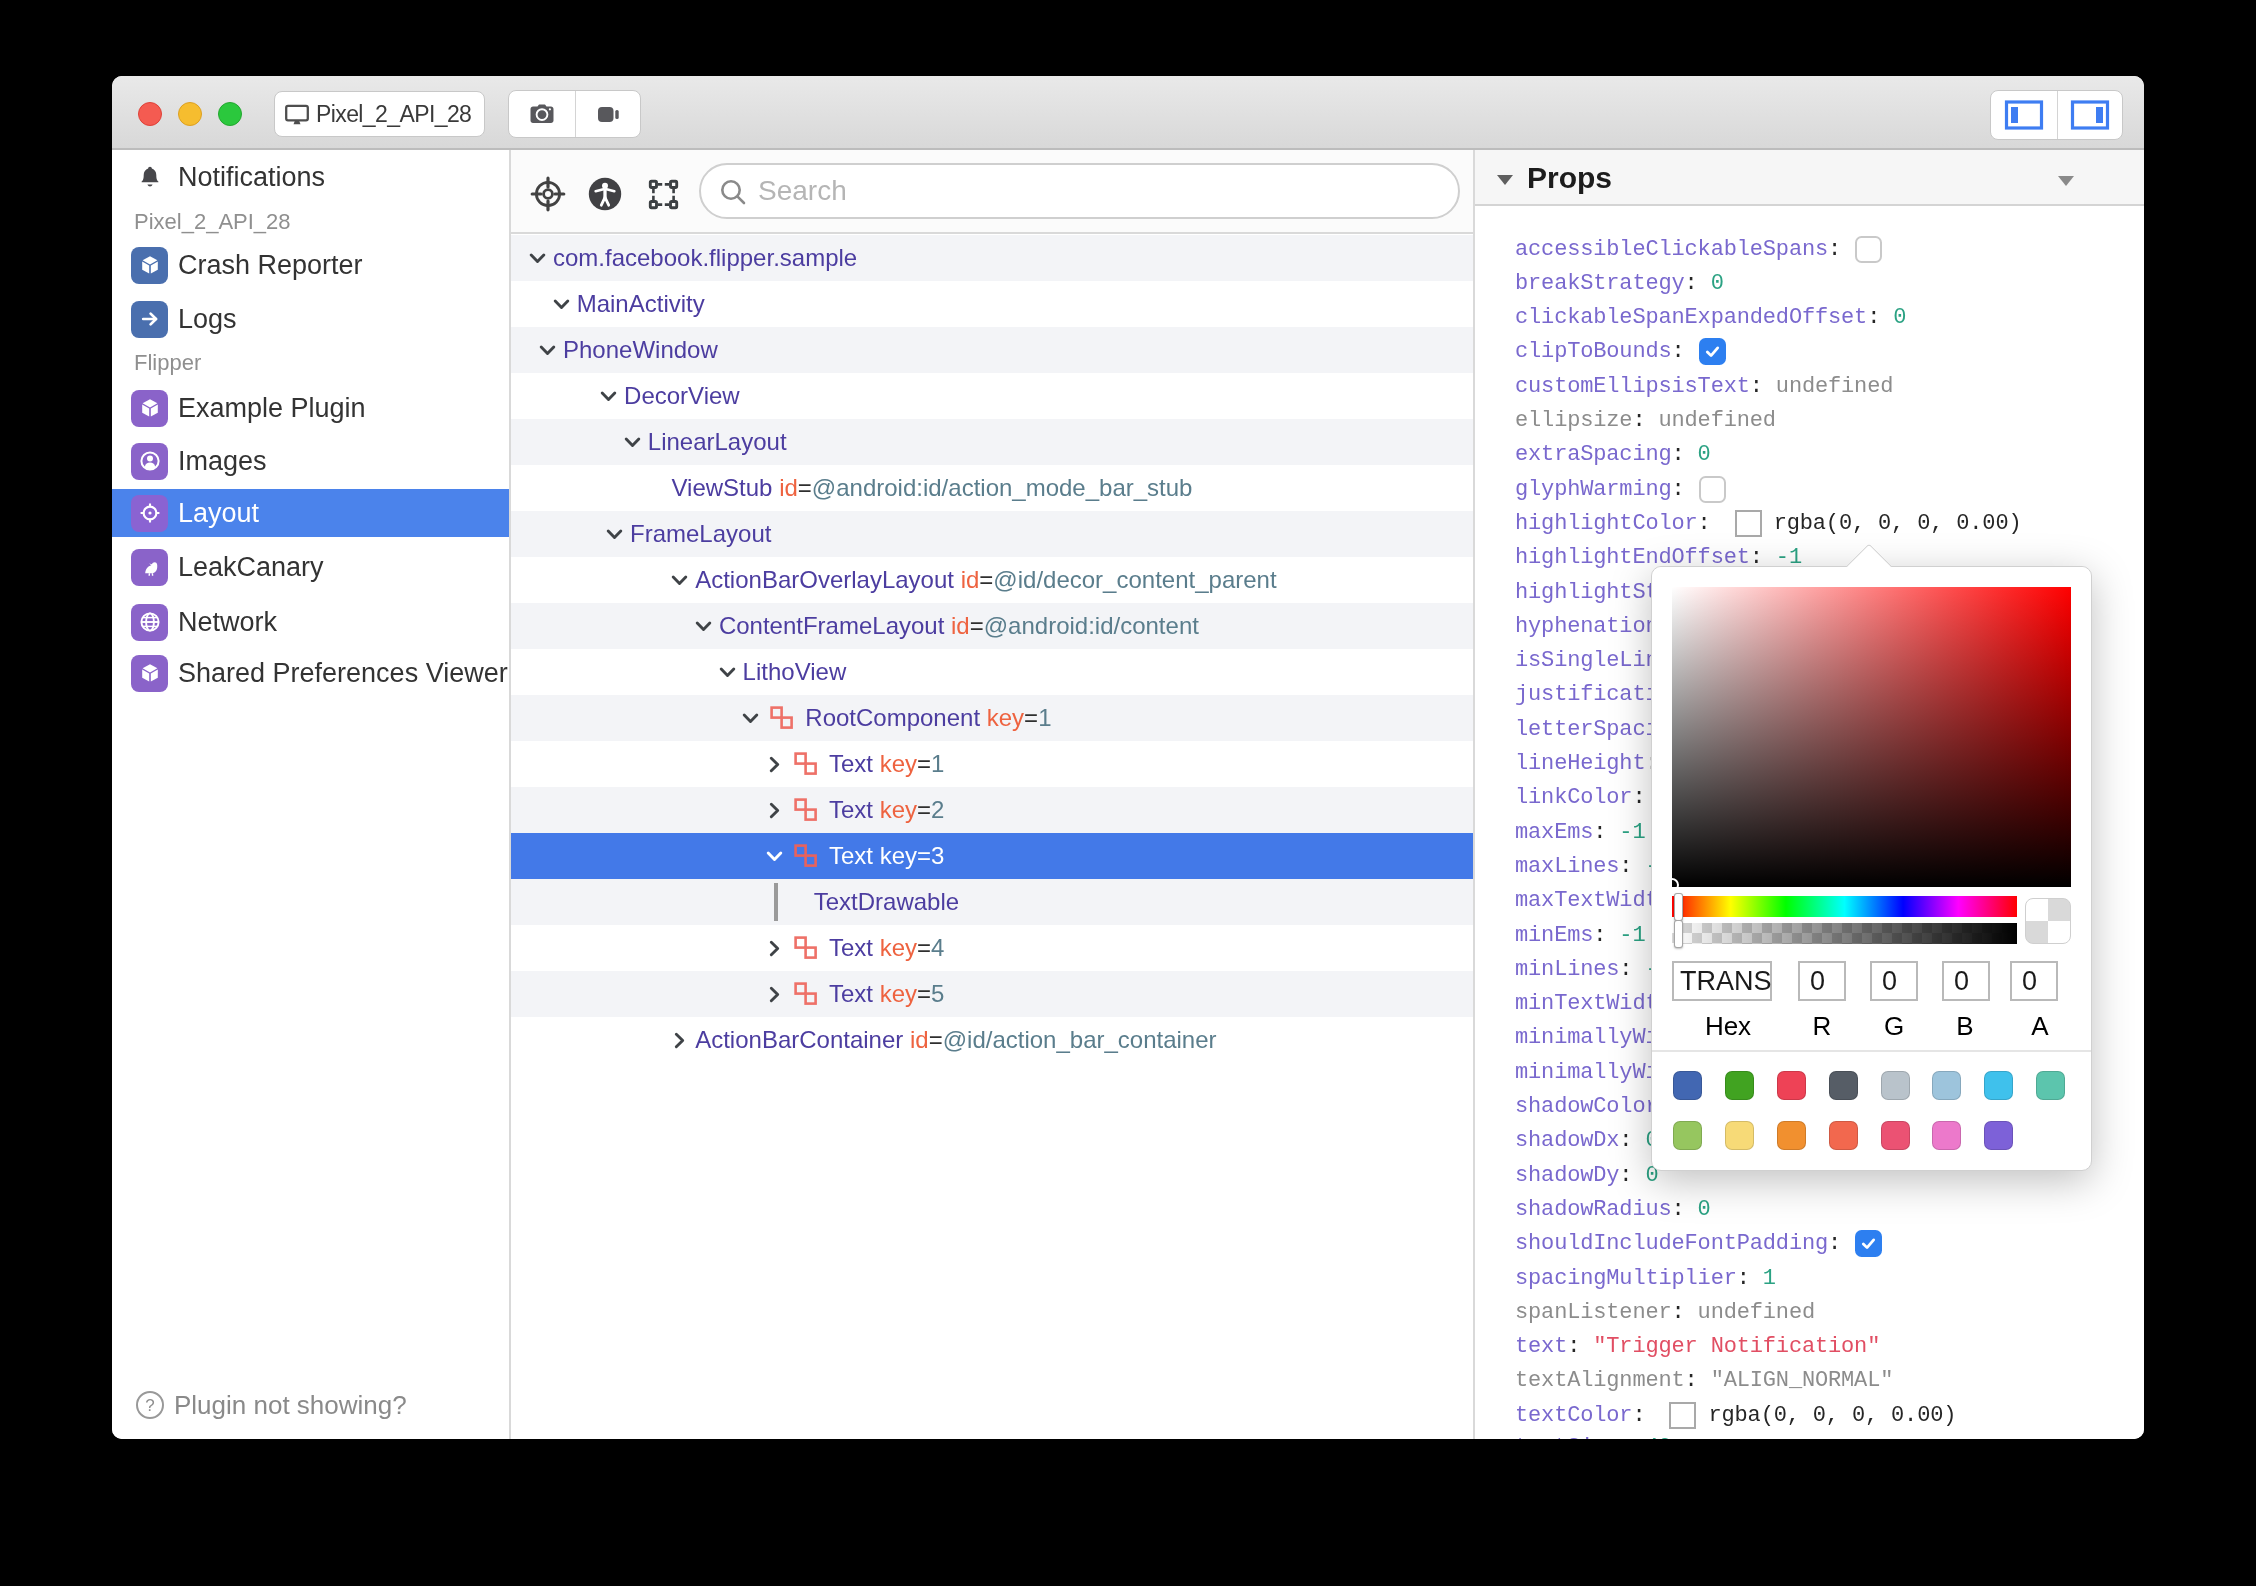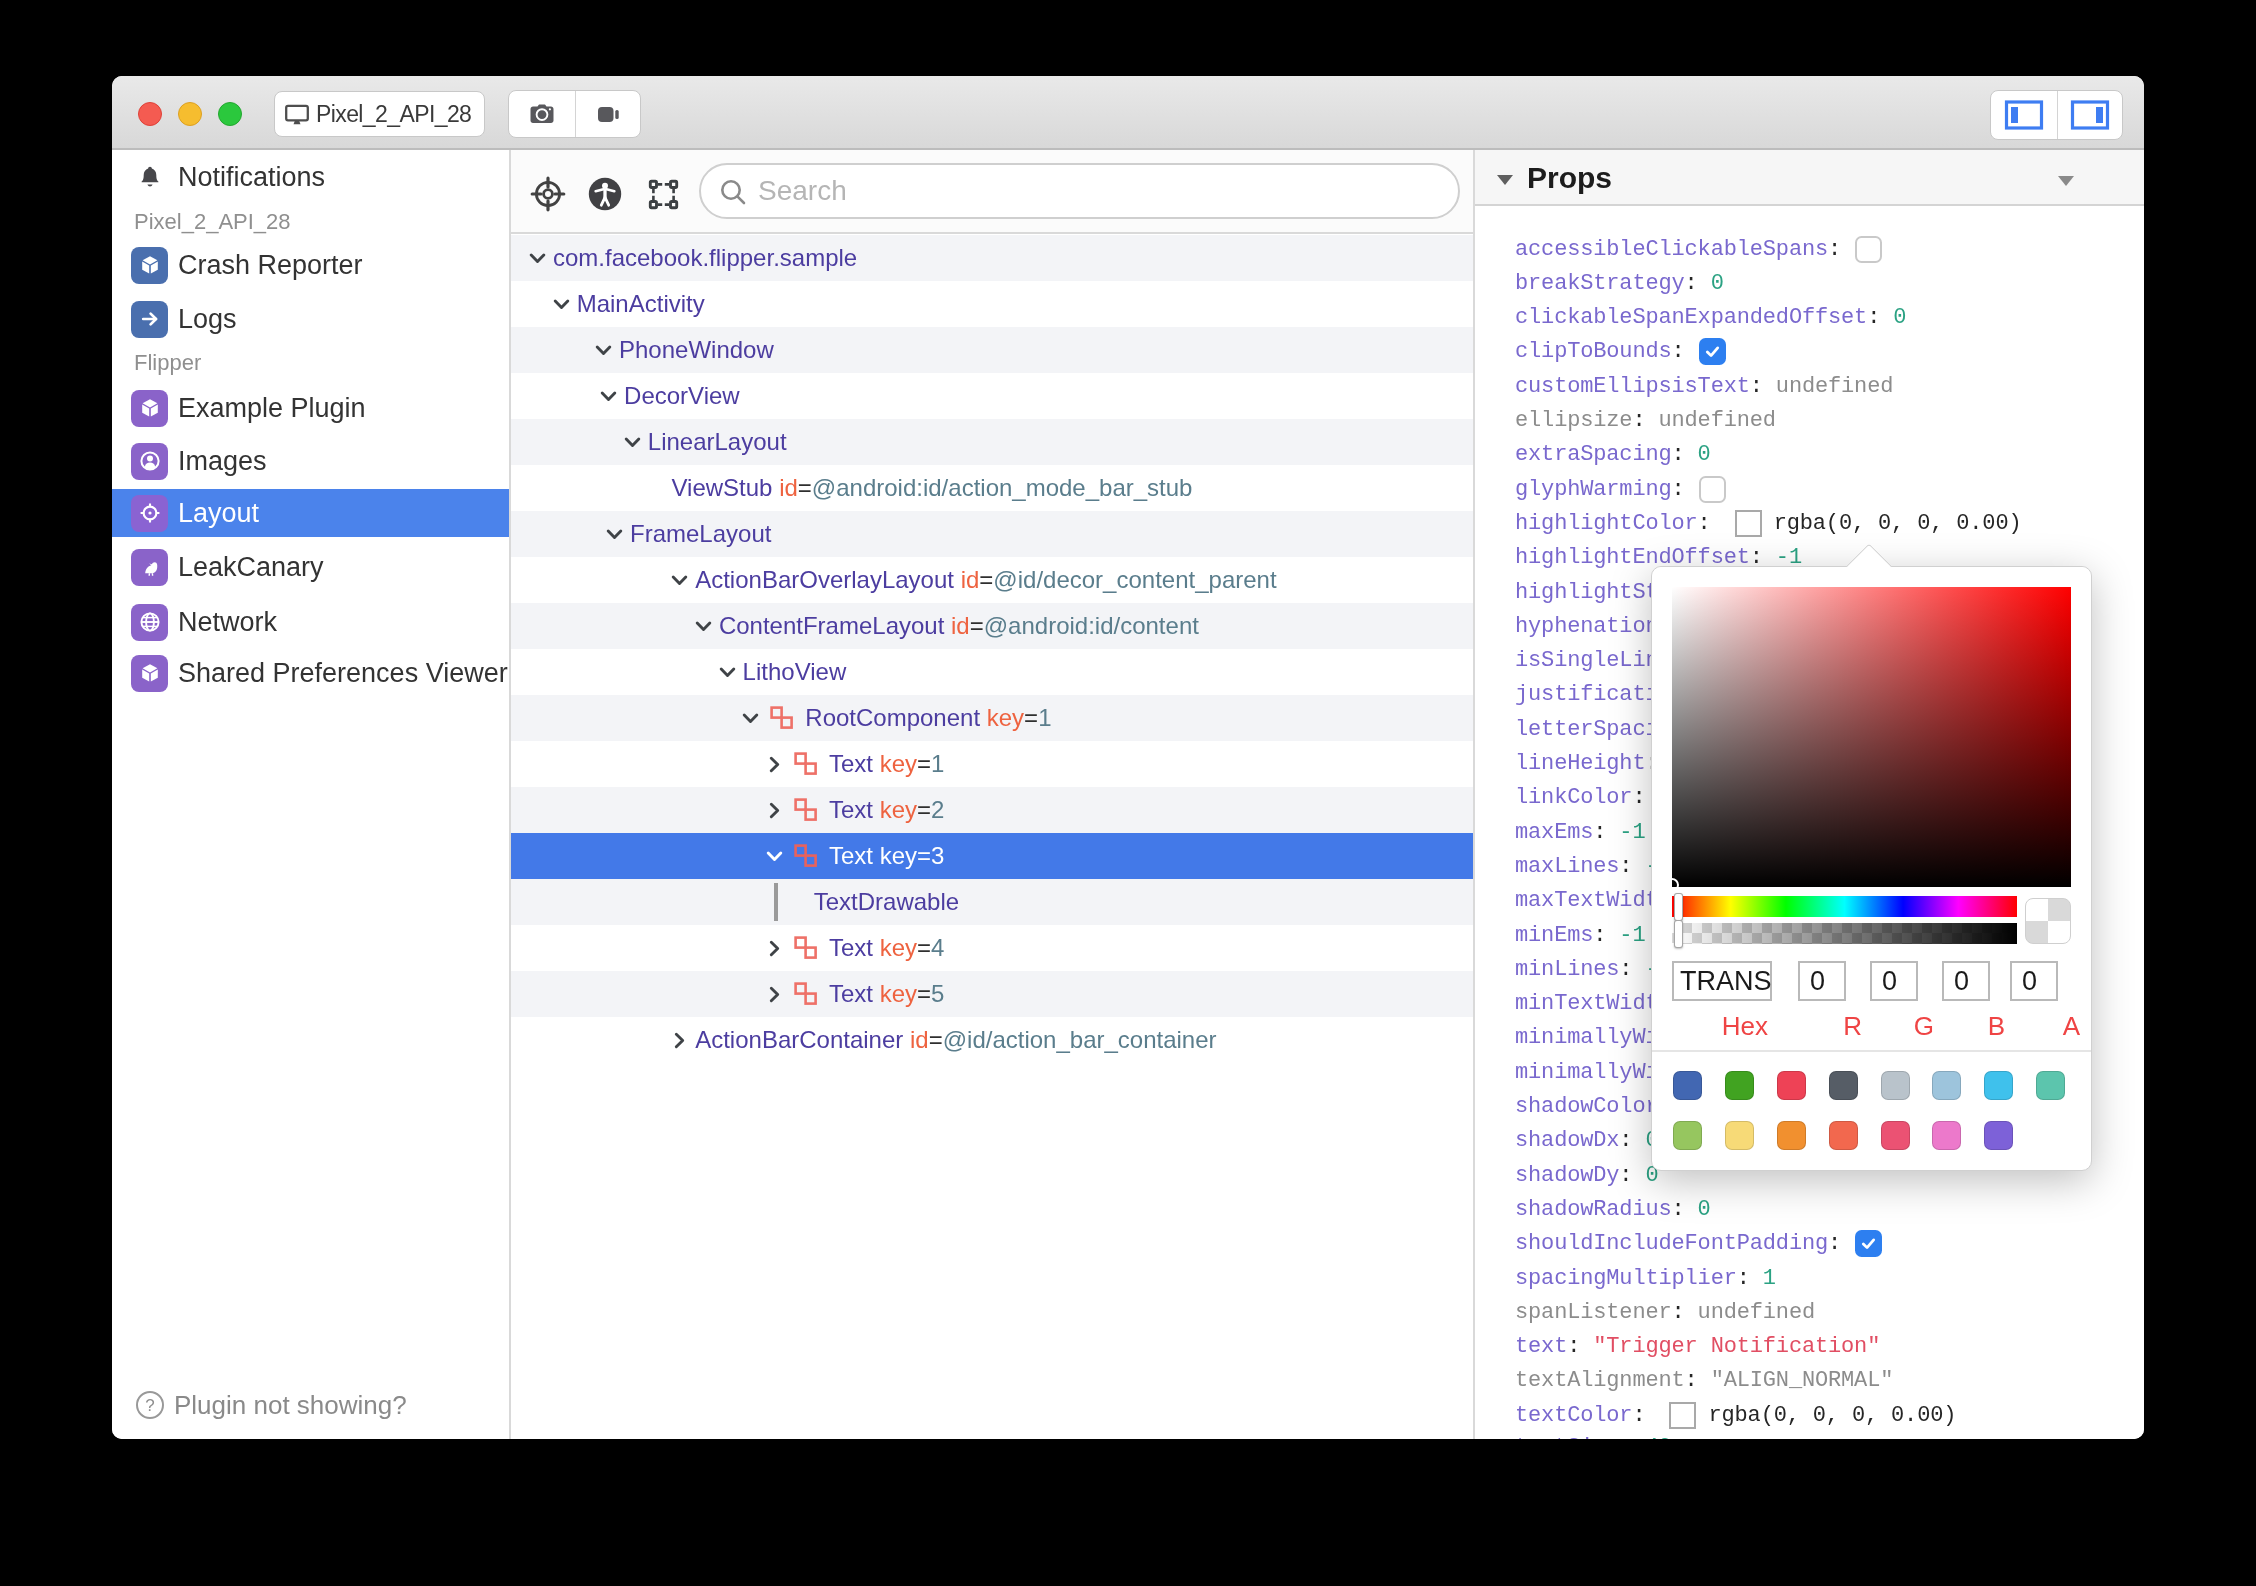--- a/index.html
+++ b/index.html
@@ -52,21 +52,21 @@
 #hue{position:absolute;left:20px;top:329px;width:345px;height:21px;
  background:linear-gradient(to right,#f00 0%,#ff0 17%,#0f0 33%,#0ff 50%,#00f 67%,#f0f 83%,#f00 100%);}
 .checker{background-image:linear-gradient(45deg,#d9d9d9 25%,transparent 25%),linear-gradient(-45deg,#d9d9d9 25%,transparent 25%),linear-gradient(45deg,transparent 75%,#d9d9d9 75%),linear-gradient(-45deg,transparent 75%,#d9d9d9 75%);
  background-size:20px 20px;background-position:0 0,0 10px,10px -10px,-10px 0;}
 #alpha{position:absolute;left:20px;top:356px;width:345px;height:21px;}
 #alphagrad{position:absolute;inset:0;background:linear-gradient(to right,rgba(0,0,0,0),#000);}
 .slhandle{position:absolute;top:-3.5px;width:9px;height:28px;border-radius:3px;background:#fff;border:1px solid rgba(0,0,0,0.35);box-shadow:0 1px 2px rgba(0,0,0,0.25);}
 #bigchk{position:absolute;left:373px;top:331px;width:46px;height:46px;}
 .cpinput{position:absolute;top:394px;height:40px;border:2px solid #b9b9b9;background:#fff;font-size:27px;color:#1a1a1a;
  font-family:"Liberation Sans",sans-serif;display:flex;align-items:center;}
-.cplabel{position:absolute;top:444px;font-size:26px;color:#ef4444;text-align:right;}
+.cplabel{position:absolute;top:444px;font-size:26px;color:#000000;text-align:center;}
 #cpdiv{position:absolute;left:0;top:483px;width:100%;border-top:2px solid #e5e5e5;}
 .sw{position:absolute;width:29px;height:29px;border-radius:7px;border:1.5px solid rgba(0,0,0,0.14);}
 
 </style></head><body>
 <div id="win">
 <div id="titlebar">
 <div class="tl" style="left:26px;background:#f45b51;border:1px solid #df4138;"></div>
 <div class="tl" style="left:66px;background:#f6bd2f;border:1px solid #dda021;"></div>
 <div class="tl" style="left:106px;background:#2bc83d;border:1px solid #23a72f;"></div>
 <div id="tbtn">
@@ -289,21 +289,21 @@
           <span style="margin-left:12px">Search</span>
         </div>
 </div>
 <div id="tree">
 <div class="trow odd" style="padding-left:17.0px"><span class="tchev"><svg width="19" height="18" viewBox="0 0 19 18" style="">
               <path d="M3.2 6 L9.5 12.4 L15.8 6" fill="none" stroke="#3f4347" stroke-width="2.9" stroke-linecap="round" stroke-linejoin="round"></path>
             </svg></span><span class="tp">com.facebook.flipper.sample</span></div>
 <div class="trow" style="padding-left:40.7px"><span class="tchev"><svg width="19" height="18" viewBox="0 0 19 18" style="">
               <path d="M3.2 6 L9.5 12.4 L15.8 6" fill="none" stroke="#3f4347" stroke-width="2.9" stroke-linecap="round" stroke-linejoin="round"></path>
             </svg></span><span class="tp">MainActivity</span></div>
-<div class="trow odd" style="padding-left:83px"><span class="tchev"><svg width="19" height="18" viewBox="0 0 19 18" style="">
+<div class="trow odd" style="padding-left:27px"><span class="tchev"><svg width="19" height="18" viewBox="0 0 19 18" style="">
               <path d="M3.2 6 L9.5 12.4 L15.8 6" fill="none" stroke="#3f4347" stroke-width="2.9" stroke-linecap="round" stroke-linejoin="round"></path>
             </svg></span><span class="tp">PhoneWindow</span></div>
 <div class="trow" style="padding-left:88.1px"><span class="tchev"><svg width="19" height="18" viewBox="0 0 19 18" style="">
               <path d="M3.2 6 L9.5 12.4 L15.8 6" fill="none" stroke="#3f4347" stroke-width="2.9" stroke-linecap="round" stroke-linejoin="round"></path>
             </svg></span><span class="tp">DecorView</span></div>
 <div class="trow odd" style="padding-left:111.8px"><span class="tchev"><svg width="19" height="18" viewBox="0 0 19 18" style="">
               <path d="M3.2 6 L9.5 12.4 L15.8 6" fill="none" stroke="#3f4347" stroke-width="2.9" stroke-linecap="round" stroke-linejoin="round"></path>
             </svg></span><span class="tp">LinearLayout</span></div>
 <div class="trow" style="padding-left:135.5px"><span class="tchev"></span><span class="tp">ViewStub</span><span class="tp"> </span><span class="to">id</span><span class="td">=</span><span class="tt">@android:id/action_mode_bar_stub</span></div>
 <div class="trow odd" style="padding-left:94px"><span class="tchev"><svg width="19" height="18" viewBox="0 0 19 18" style="">

